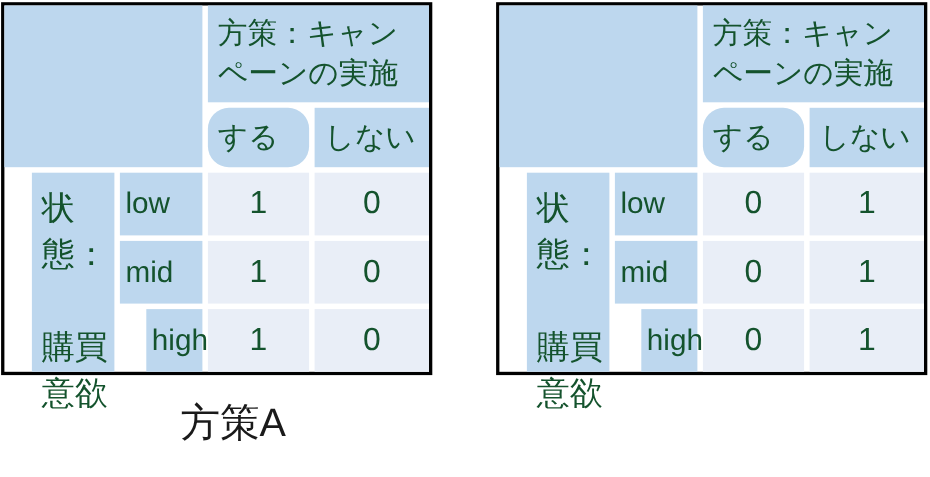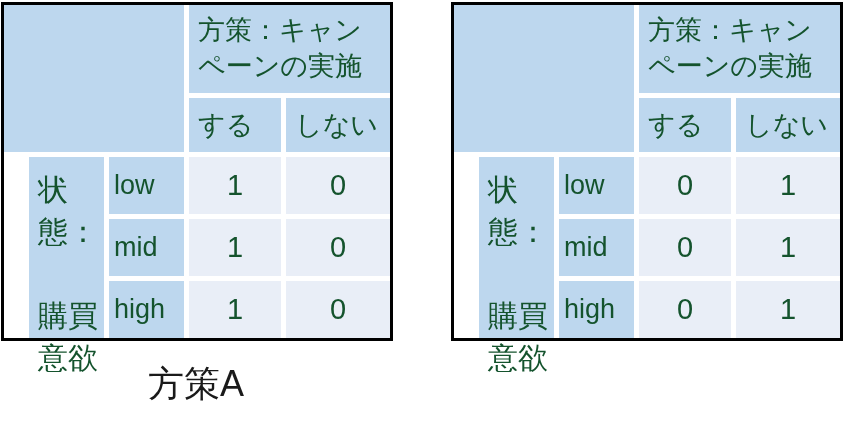--- a/index.html
+++ b/index.html
@@ -35,21 +35,21 @@
   .vcell { background: #E9EEF7; }
 
   .cell-corner      { grid-area: 1 / 1 / 3 / 3; }
   .cell-policy-head {
     grid-area: 1 / 3 / 2 / 5;
     font-size: 27px;
     line-height: 1.33;
     padding: 8px 0 0 9px;
     white-space: pre-line;
   }
-  .cell-act-1 { grid-area: 2 / 3 / 3 / 4; }
+  .cell-act-1 { grid-area: 2 / 3 / 3 / 4; border-radius: 19px; }
   .cell-act-2 { grid-area: 2 / 4 / 3 / 5; }
   .cell-act {
     display: flex;
     align-items: center;
     padding-left: 9px;
     font-size: 27px;
   }
   .cell-state {
     grid-area: 3 / 1 / 6 / 2;
     font-size: 30px;
@@ -59,21 +59,21 @@
     margin-left: 25px;
   }
   .cell-rowlabel {
     display: flex;
     align-items: center;
     padding-left: 5px;
     font-size: 27px;
   }
   .rl-1 { grid-area: 3 / 2 / 4 / 3; }
   .rl-2 { grid-area: 4 / 2 / 5 / 3; }
-  .rl-3 { grid-area: 5 / 2 / 6 / 3; }
+  .rl-3 { grid-area: 5 / 2 / 6 / 3; margin-left: 24px; }
   .cell-value {
     display: flex;
     align-items: center;
     justify-content: center;
     font-size: 29px;
   }
   .v-r1c1 { grid-area: 3 / 3 / 4 / 4; }
   .v-r1c2 { grid-area: 3 / 4 / 4 / 5; }
   .v-r2c1 { grid-area: 4 / 3 / 5 / 4; }
   .v-r2c2 { grid-area: 4 / 4 / 5 / 5; }
@@ -81,21 +81,21 @@
   .v-r3c2 { grid-area: 5 / 4 / 6 / 5; }
 
   .table-caption {
     position: absolute;
     top: 360px;
     width: 392px;
     text-align: center;
     font-size: 36px;
     color: #1a1a1a;
   }
-  .caption-a { left: 0px; }
+  .caption-a { left: 16px; }
   .caption-b { left: 450px; }
 </style>
 </head>
 <body>
 
 <div class="canvas">
 
   <div class="policy-table table-a">
     <div class="hcell cell-corner"></div>
     <div class="hcell cell-policy-head">方策：キャン

